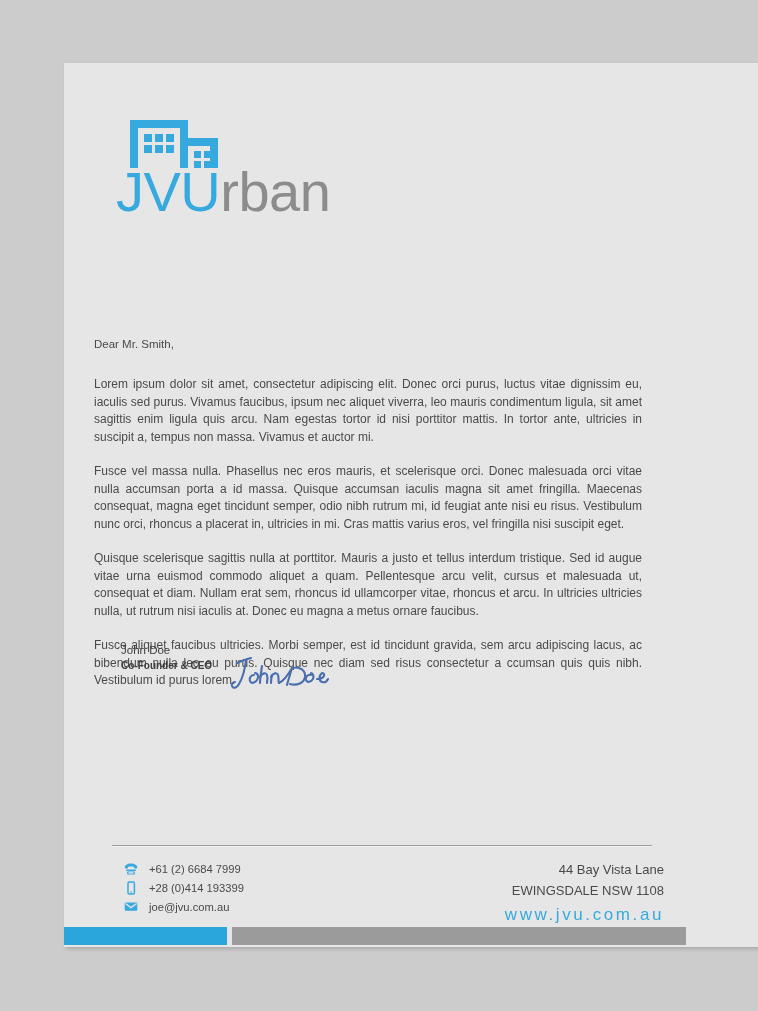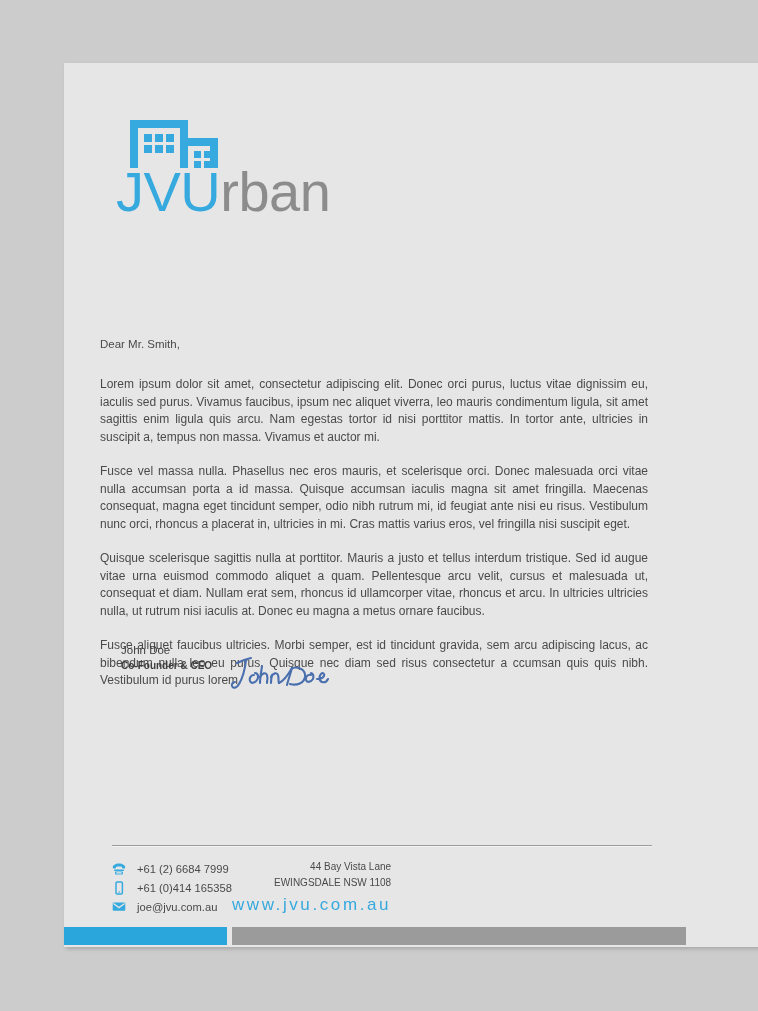--- a/index.html
+++ b/index.html
@@ -43,21 +43,21 @@
     letter-spacing: -0.5px;
     white-space: nowrap;
     font-weight: 300;
   }
   #logo-wordmark .jvu { color: #36a9de; }
   #logo-wordmark .rban { color: #8c8c8c; }
 
   
   #letter-body {
     position: absolute;
-    left: 36px;
+    left: 30px;
     top: 275px;
     width: 548px;
     color: #4a4a4a;
   }
   #salutation {
     font-size: 11.5px;
     margin-bottom: 26px;
   }
   .letter-paragraph {
     font-size: 12px;
@@ -97,25 +97,25 @@
     position: absolute;
     left: 48px;
     top: 782px;
     width: 540px;
     height: 1px;
     background: #9d9d9d;
     border-bottom: 1px solid #f2f2f2;
   }
   #footer {
     position: absolute;
-    left: 48px;
+    left: 60px;
     top: 796px;
     width: 540px;
     display: flex;
-    justify-content: flex-start;
+    justify-content: space-between;
     align-items: flex-start;
   }
   #footer-contacts { }
   .contact-row {
     display: flex;
     align-items: center;
     height: 19px;
   }
   .contact-icon {
     width: 20px;
@@ -125,21 +125,21 @@
   }
   .contact-text {
     font-size: 11.2px;
     color: #4a4a4a;
     margin-left: 5px;
   }
   #footer-address {
     text-align: right;
   }
   .address-line {
-    font-size: 10px;
+    font-size: 13px;
     color: #4a4a4a;
     line-height: 1.62;
   }
   #website {
     font-size: 17px;
     color: #36a9de;
     letter-spacing: 2.6px;
     line-height: 1.62;
   }
 
@@ -245,21 +245,21 @@
         <span class="contact-text">+61 (2) 6684 7999</span>
       </div>
 
       <div class="contact-row">
         <span class="contact-icon">
           <svg width="14" height="14" viewBox="0 0 14 14">
             <rect x="4" y="1" width="6.4" height="12" rx="1.2" fill="none" stroke="#36a9de" stroke-width="1.5"></rect>
             <rect x="6.2" y="10.4" width="2" height="1.1" rx="0.5" fill="#36a9de"></rect>
           </svg>
         </span>
-        <span class="contact-text">+61 (0)414 165358</span>
+        <span class="contact-text">+28 (0)414 193399</span>
       </div>
 
       <div class="contact-row">
         <span class="contact-icon">
           <svg width="14" height="11" viewBox="0 0 14 11">
             <rect x="0.7" y="1.6" width="12.6" height="8.2" rx="1" fill="#36a9de"></rect>
             <path d="M1.4 2.4 L7 6.6 L12.6 2.4" fill="none" stroke="#e6e6e6" stroke-width="1.3"></path>
           </svg>
         </span>
         <span class="contact-text">joe@jvu.com.au</span>

